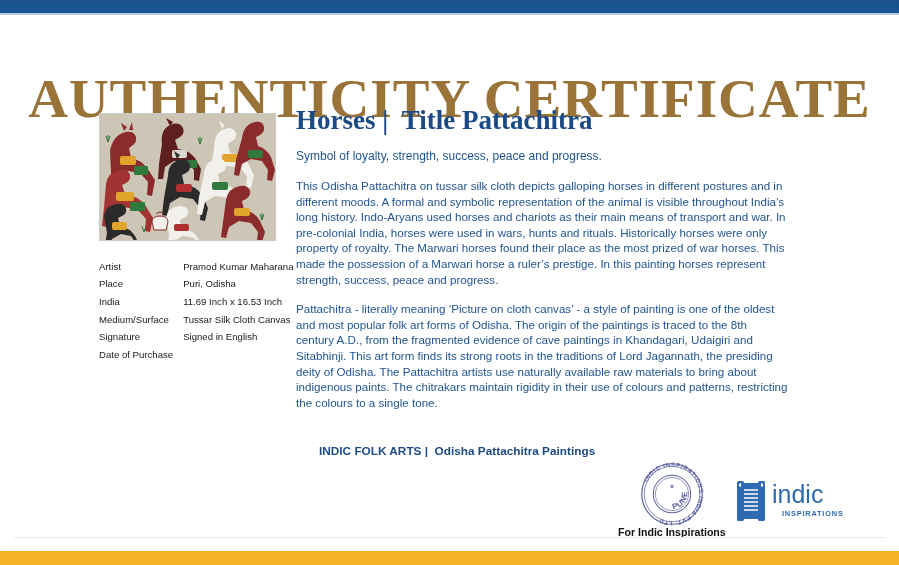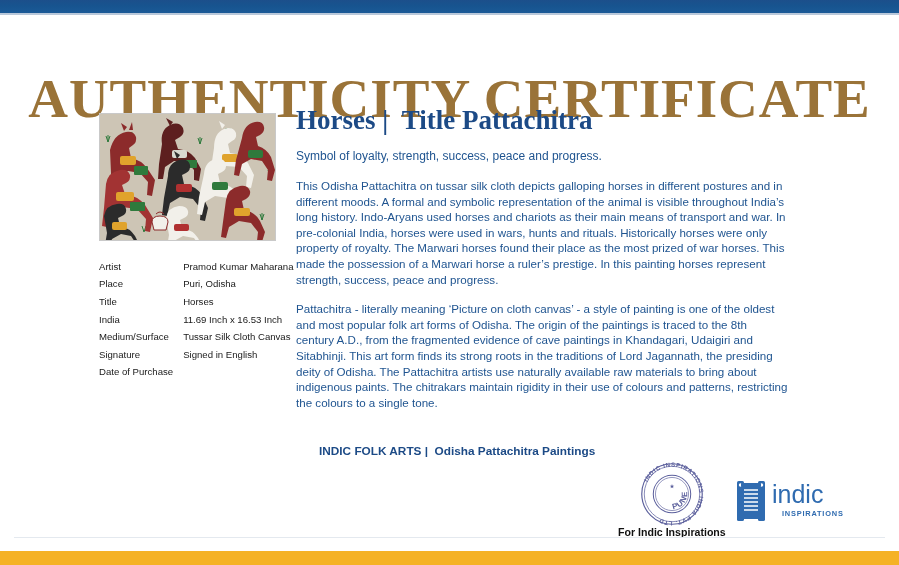--- a/index.html
+++ b/index.html
@@ -276,24 +276,20 @@
 
   <table class="meta">
     <tbody>
       <tr>
         <td class="k">Artist</td>
         <td class="v">Pramod Kumar Maharana</td>
       </tr>
       <tr>
         <td class="k">Place</td>
         <td class="v">Puri, Odisha</td>
-      </tr>
-      <tr>
-        <td class="k">Title</td>
-        <td class="v">Horses</td>
       </tr>
       <tr>
         <td class="k">India</td>
         <td class="v">11.69 Inch x 16.53 Inch</td>
       </tr>
       <tr>
         <td class="k">Medium/Surface</td>
         <td class="v">Tussar Silk Cloth Canvas</td>
       </tr>
       <tr>

